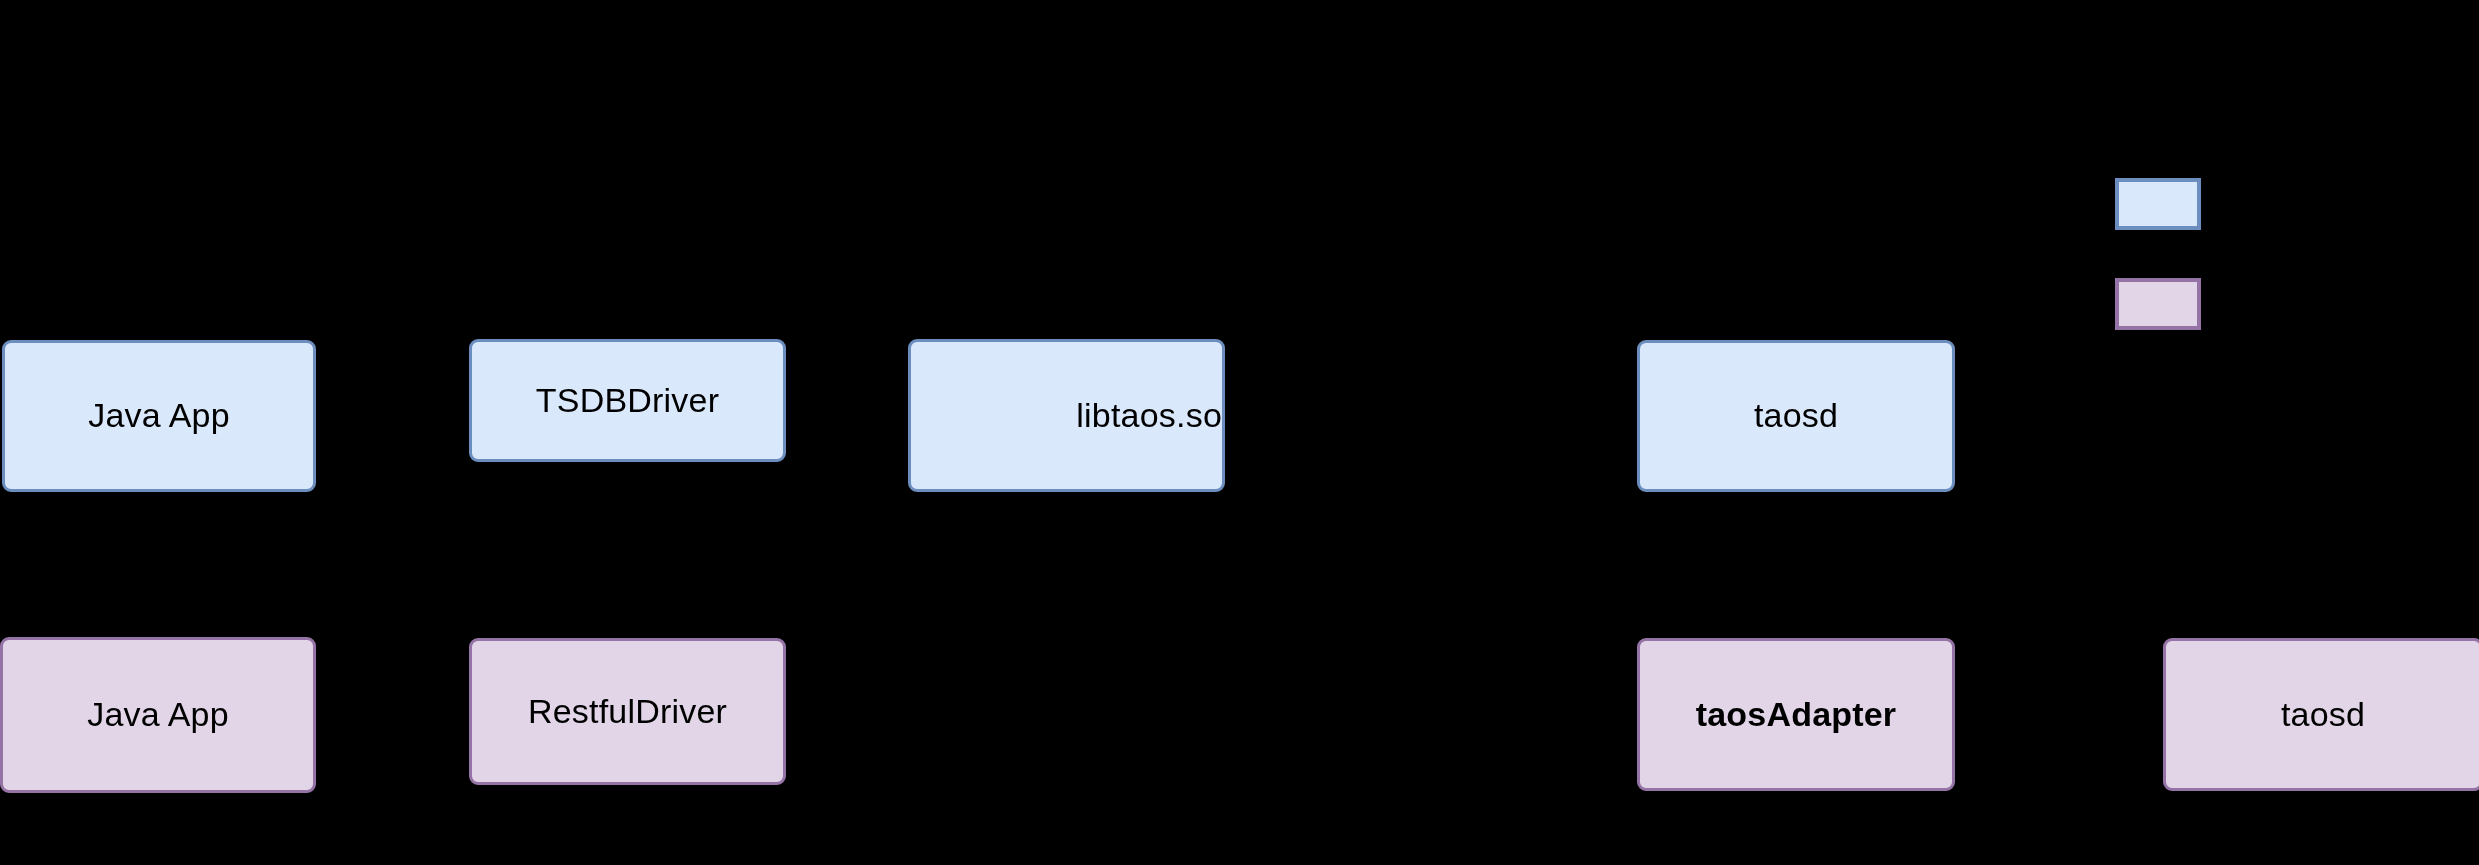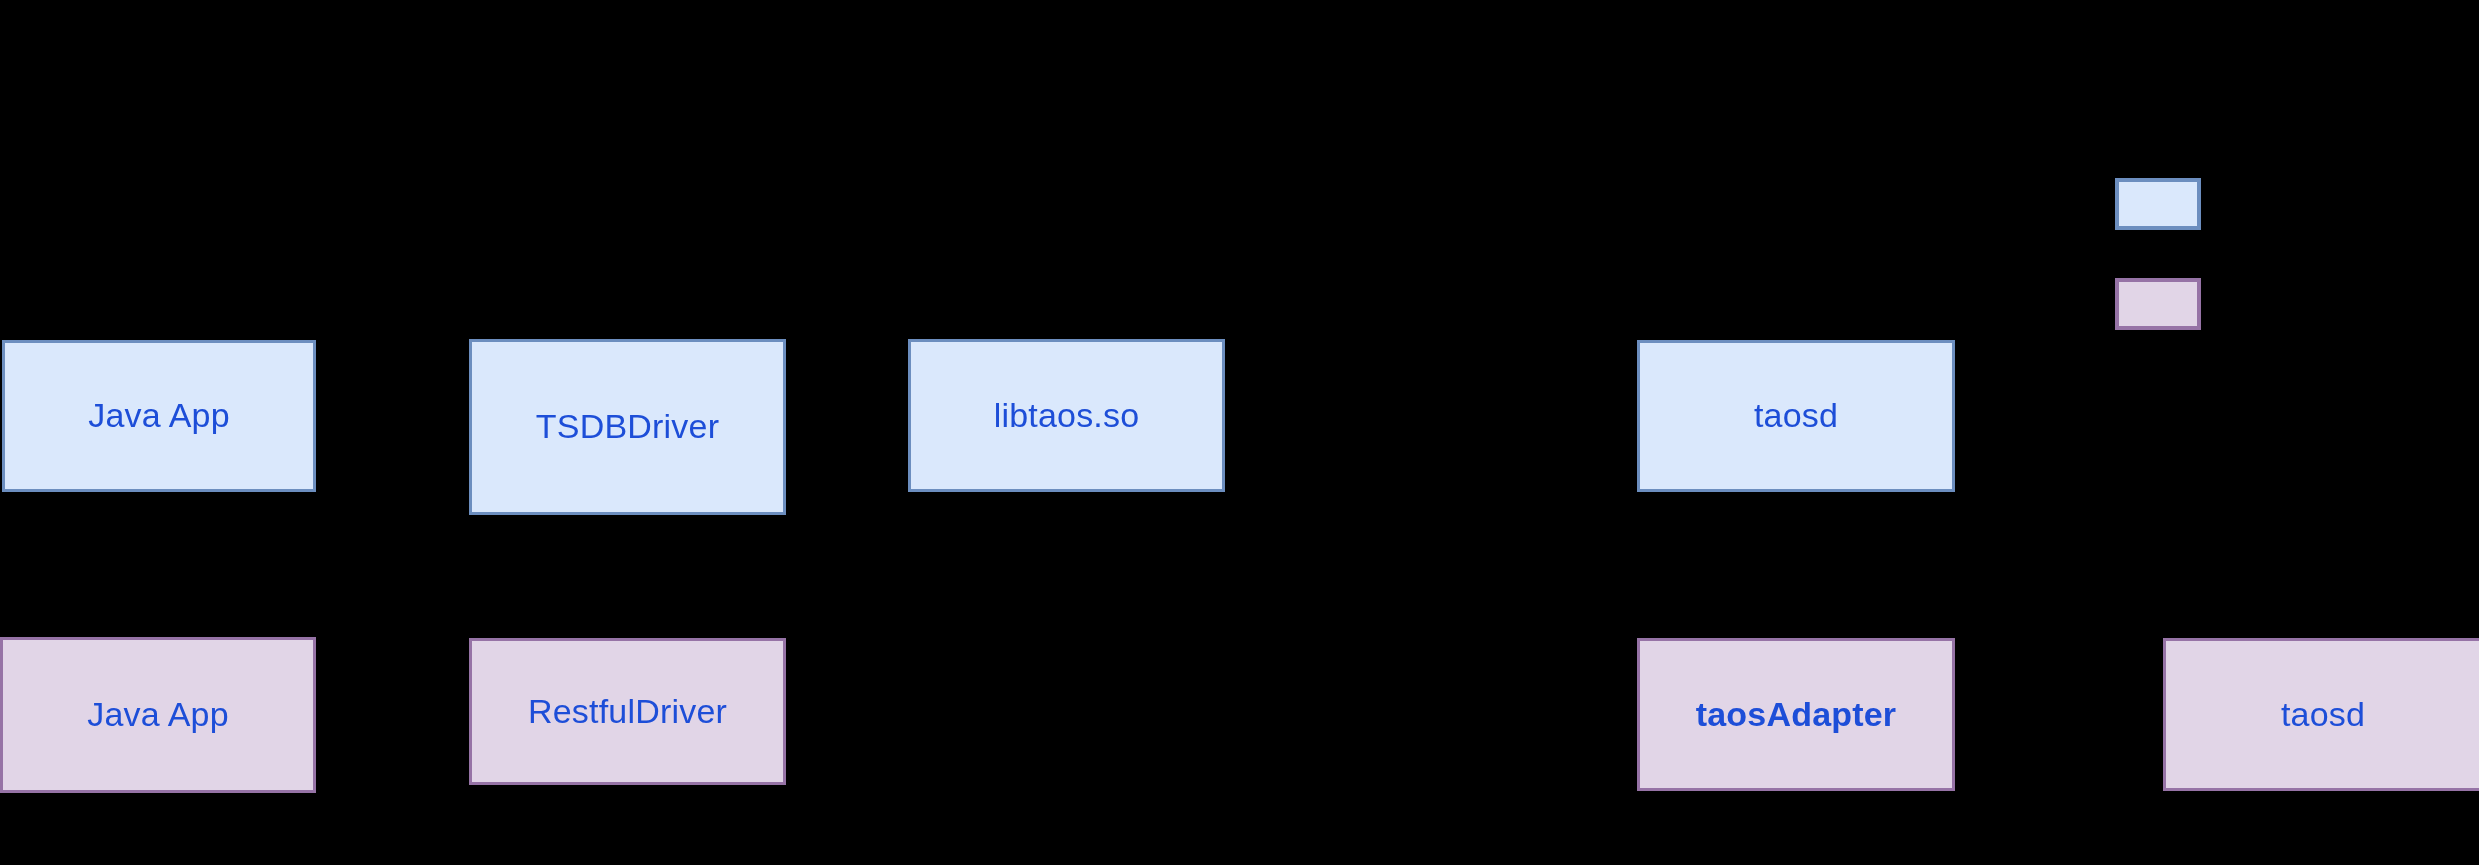--- a/index.html
+++ b/index.html
@@ -24,23 +24,24 @@
     position: absolute;
     box-sizing: border-box;
     display: flex;
     align-items: center;
     justify-content: center;
     text-align: center;
     border-style: solid;
     border-width: 3px;
     font-size: 34px;
     line-height: 1.15;
-    color: #1d4ed8;
+    color: #000000;
     letter-spacing: 0.2px;
     white-space: nowrap;
+    border-radius: 9px;
   }
   .node.blue {
     background: #dae8fc;
     border-color: #6c8ebf;
   }
   .node.pink {
     background: #e1d5e7;
     border-color: #9673a6;
   }
 
@@ -121,25 +122,25 @@
       <line class="conn-line" x1="1955" y1="714" x2="2163" y2="714"></line>
       <polygon class="conn-arrow" points="1955,714 1969,708 1969,720"></polygon>
       <polygon class="conn-arrow" points="2163,714 2149,708 2149,720"></polygon>
     </g>
   </svg>
 
   <div class="node blue" style="left:2px; top:340px; width:314px; height:152px;">
     <span>Java App</span>
   </div>
 
-  <div class="node blue" style="left:469px; top:339px; width:317px; height:176px;">
+  <div class="node blue" style="left:469px; top:339px; width:317px; height:123px;">
     <span>TSDBDriver</span>
   </div>
 
-  <div class="node blue" style="left:908px; top:339px; width:317px; height:153px;">
+  <div class="node blue" style="left:908px; top:339px; width:317px; height:153px;justify-content:flex-end;">
     <span>libtaos.so</span>
   </div>
 
   <div class="node blue" style="left:1637px; top:340px; width:318px; height:152px;">
     <span>taosd</span>
   </div>
 
   <div class="node pink" style="left:0px; top:637px; width:316px; height:156px;">
     <span>Java App</span>
   </div>

